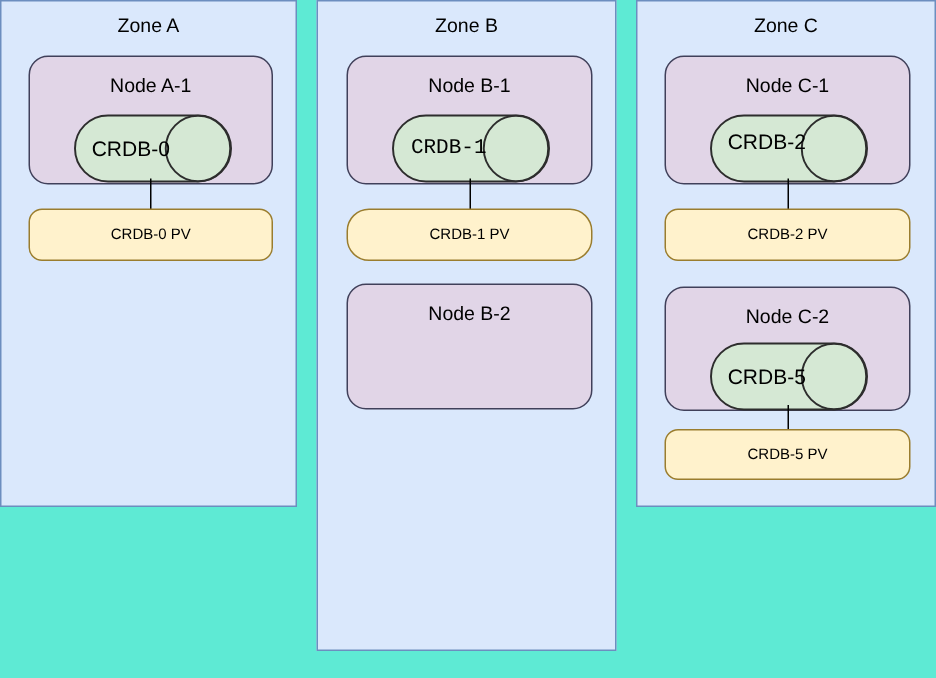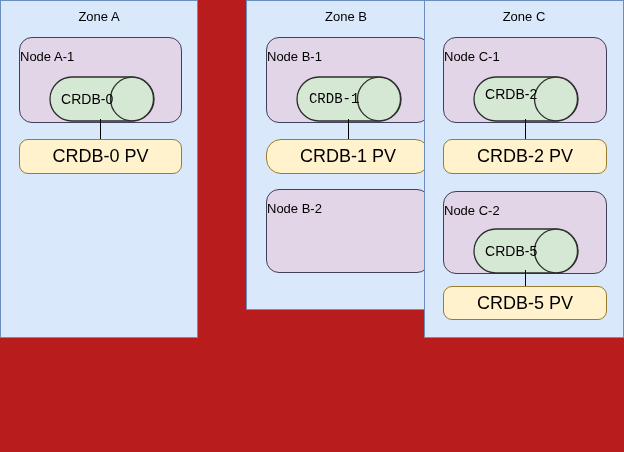--- a/index.html
+++ b/index.html
@@ -13,21 +13,21 @@
     position: relative;
     overflow: hidden;
     font-family: "Liberation Sans", sans-serif;
   }
   #canvas {
     position: absolute;
     left: 0;
     top: 0;
     width: 624px;
     height: 452px;
-    background: #b91c1c;
+    background: #5eead4;
   }
   .zone {
     position: absolute;
     background: #dae8fc;
     border: 1px solid #6c8ebf;
     box-sizing: border-box;
   }
   .zone-title {
     position: absolute;
     left: 0;
@@ -43,36 +43,37 @@
     background: #e1d5e7;
     border: 1px solid #40405a;
     border-radius: 13px;
     box-sizing: border-box;
   }
   .node-title {
     position: absolute;
     left: 0;
     right: 0;
     top: 11px;
+    text-align: center;
     font-size: 13px;
     color: #000000;
     line-height: 16px;
   }
   .pv {
     position: absolute;
     background: #fff2cc;
     border: 1px solid #9a7d2e;
     border-radius: 9px;
     box-sizing: border-box;
     display: flex;
     align-items: center;
     justify-content: center;
   }
   .pv-label {
-    font-size: 18px;
+    font-size: 10px;
     color: #000000;
   }
   .db {
     position: absolute;
   }
   .db svg {
     display: block;
     overflow: visible;
   }
   .db-label {
@@ -112,21 +113,21 @@
       </div>
     </div>
 
     <div class="connector" style="left:99px; top:118px; height:22px;"></div>
 
     <div class="pv" style="left:18px; top:138px; width:163px; height:35px;">
       <span class="pv-label">CRDB-0 PV</span>
     </div>
   </div>
 
-  <div class="zone" style="left:211px; top:0px; width:200px; height:310px;margin-left:35px;">
+  <div class="zone" style="left:211px; top:0px; width:200px; height:434px;">
     <div class="zone-title">Zone B</div>
 
     <div class="node" style="left:19px; top:36px; width:164px; height:86px;">
       <div class="node-title">Node B-1</div>
 
       <div class="db" style="left:29px; top:38px; width:106px; height:46px;font-family:Liberation Mono, monospace;">
         <svg width="106" height="46" viewBox="0 0 106 46">
           <path d="M23,1 L83,1 A22,22 0 0 1 83,45 L23,45 A22,22 0 0 1 23,1 Z" fill="#d5e8d4" stroke="#2d2d2d" stroke-width="1.3"></path>
           <ellipse cx="83" cy="23" rx="21.5" ry="21.8" fill="#d5e8d4" stroke="#2d2d2d" stroke-width="1.3"></ellipse>
         </svg>

